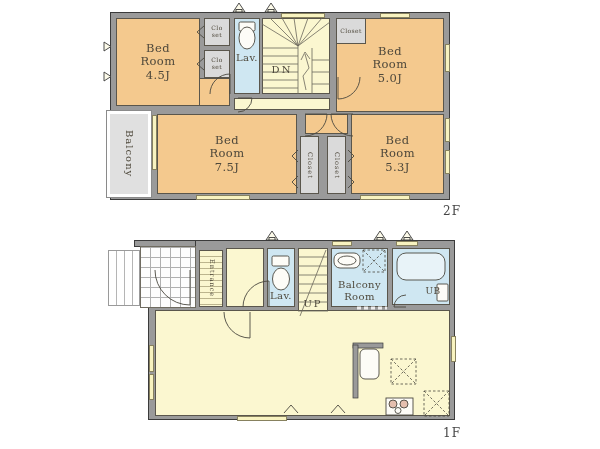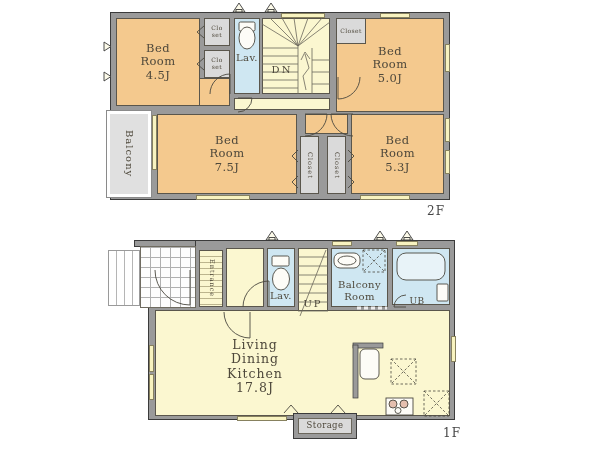--- a/index.html
+++ b/index.html
@@ -95,21 +95,21 @@
 
   <div class="abs window" style="left:281px;top:13px;width:44px;height:5px;"></div>
   <div class="abs window" style="left:380px;top:13px;width:30px;height:5px;"></div>
   <div class="abs window" style="left:445px;top:44px;width:5px;height:28px;"></div>
   <div class="abs window" style="left:445px;top:118px;width:5px;height:24px;"></div>
   <div class="abs window" style="left:445px;top:150px;width:5px;height:24px;"></div>
   <div class="abs window" style="left:360px;top:195px;width:50px;height:5px;"></div>
   <div class="abs window" style="left:196px;top:195px;width:54px;height:5px;"></div>
   <div class="abs window" style="left:152px;top:115px;width:5px;height:55px;"></div>
 
-  <div class="alabel tag" style="left:422px;top:204px;width:28px;">2F</div>
+  <div class="alabel tag" style="left:438px;top:204px;width:28px;">2F</div>
 
   <div class="abs plan" style="left:148px;top:240px;width:307px;height:180px;"></div>
   <div class="abs" style="left:134px;top:240px;width:62px;height:7px;background:var(--wall);border:1px solid var(--outline);z-index:1;"></div>
 
   <div class="abs steps" style="left:108px;top:250px;width:32px;height:56px;"></div>
   <div class="abs porch" style="left:140px;top:246px;width:56px;height:62px;"></div>
 
   <div class="abs room c-hall shoe" style="left:199px;top:250px;width:24px;height:57px;">
     <span class="rlabel vert f65">Entrance</span>
   </div>
@@ -119,33 +119,24 @@
   <div class="alabel f8 rlabel" style="left:267px;top:290px;width:28px;">Lav.</div>
 
   <div class="abs room c-hall" style="left:298px;top:248px;width:30px;height:70px;border-bottom:0;"></div>
   <div class="alabel f8 rlabel" style="left:296px;top:298px;width:34px;letter-spacing:2px;">UP</div>
 
   <div class="abs room c-wet" style="left:331px;top:248px;width:57px;height:59px;"></div>
   <div class="alabel f8 rlabel" style="left:331px;top:279px;width:57px;">Balcony
 Room</div>
 
   <div class="abs room c-wet" style="left:392px;top:248px;width:58px;height:57px;"></div>
-  <div class="alabel f9 rlabel" style="left:388px;top:286px;width:58px;margin-top:10px;">UB</div>
+  <div class="alabel f9 rlabel" style="left:404px;top:286px;width:58px;">UB</div>
 
   <div class="abs room c-hall" style="left:155px;top:310px;width:295px;height:106px;"></div>
-  <div class="alabel f12 rlabel" style="left:190px;top:338px;width:130px;letter-spacing:1px;">Living
-Dining
-Kitchen
-17.8J</div>
-
-  <div class="abs storage-outer" style="left:293px;top:413px;width:64px;height:26px;">
-    <div class="storage-inner">
-      <span class="rlabel f85">Storage</span>
-    </div>
-  </div>
+
 
   <div class="abs window" style="left:149px;top:345px;width:5px;height:27px;"></div>
   <div class="abs window" style="left:149px;top:374px;width:5px;height:26px;"></div>
   <div class="abs window" style="left:237px;top:416px;width:50px;height:5px;"></div>
   <div class="abs window" style="left:451px;top:336px;width:5px;height:26px;"></div>
   <div class="abs window" style="left:332px;top:241px;width:20px;height:5px;"></div>
   <div class="abs window" style="left:396px;top:241px;width:22px;height:5px;"></div>
 
   <div class="alabel tag" style="left:438px;top:426px;width:28px;">1F</div>
 

